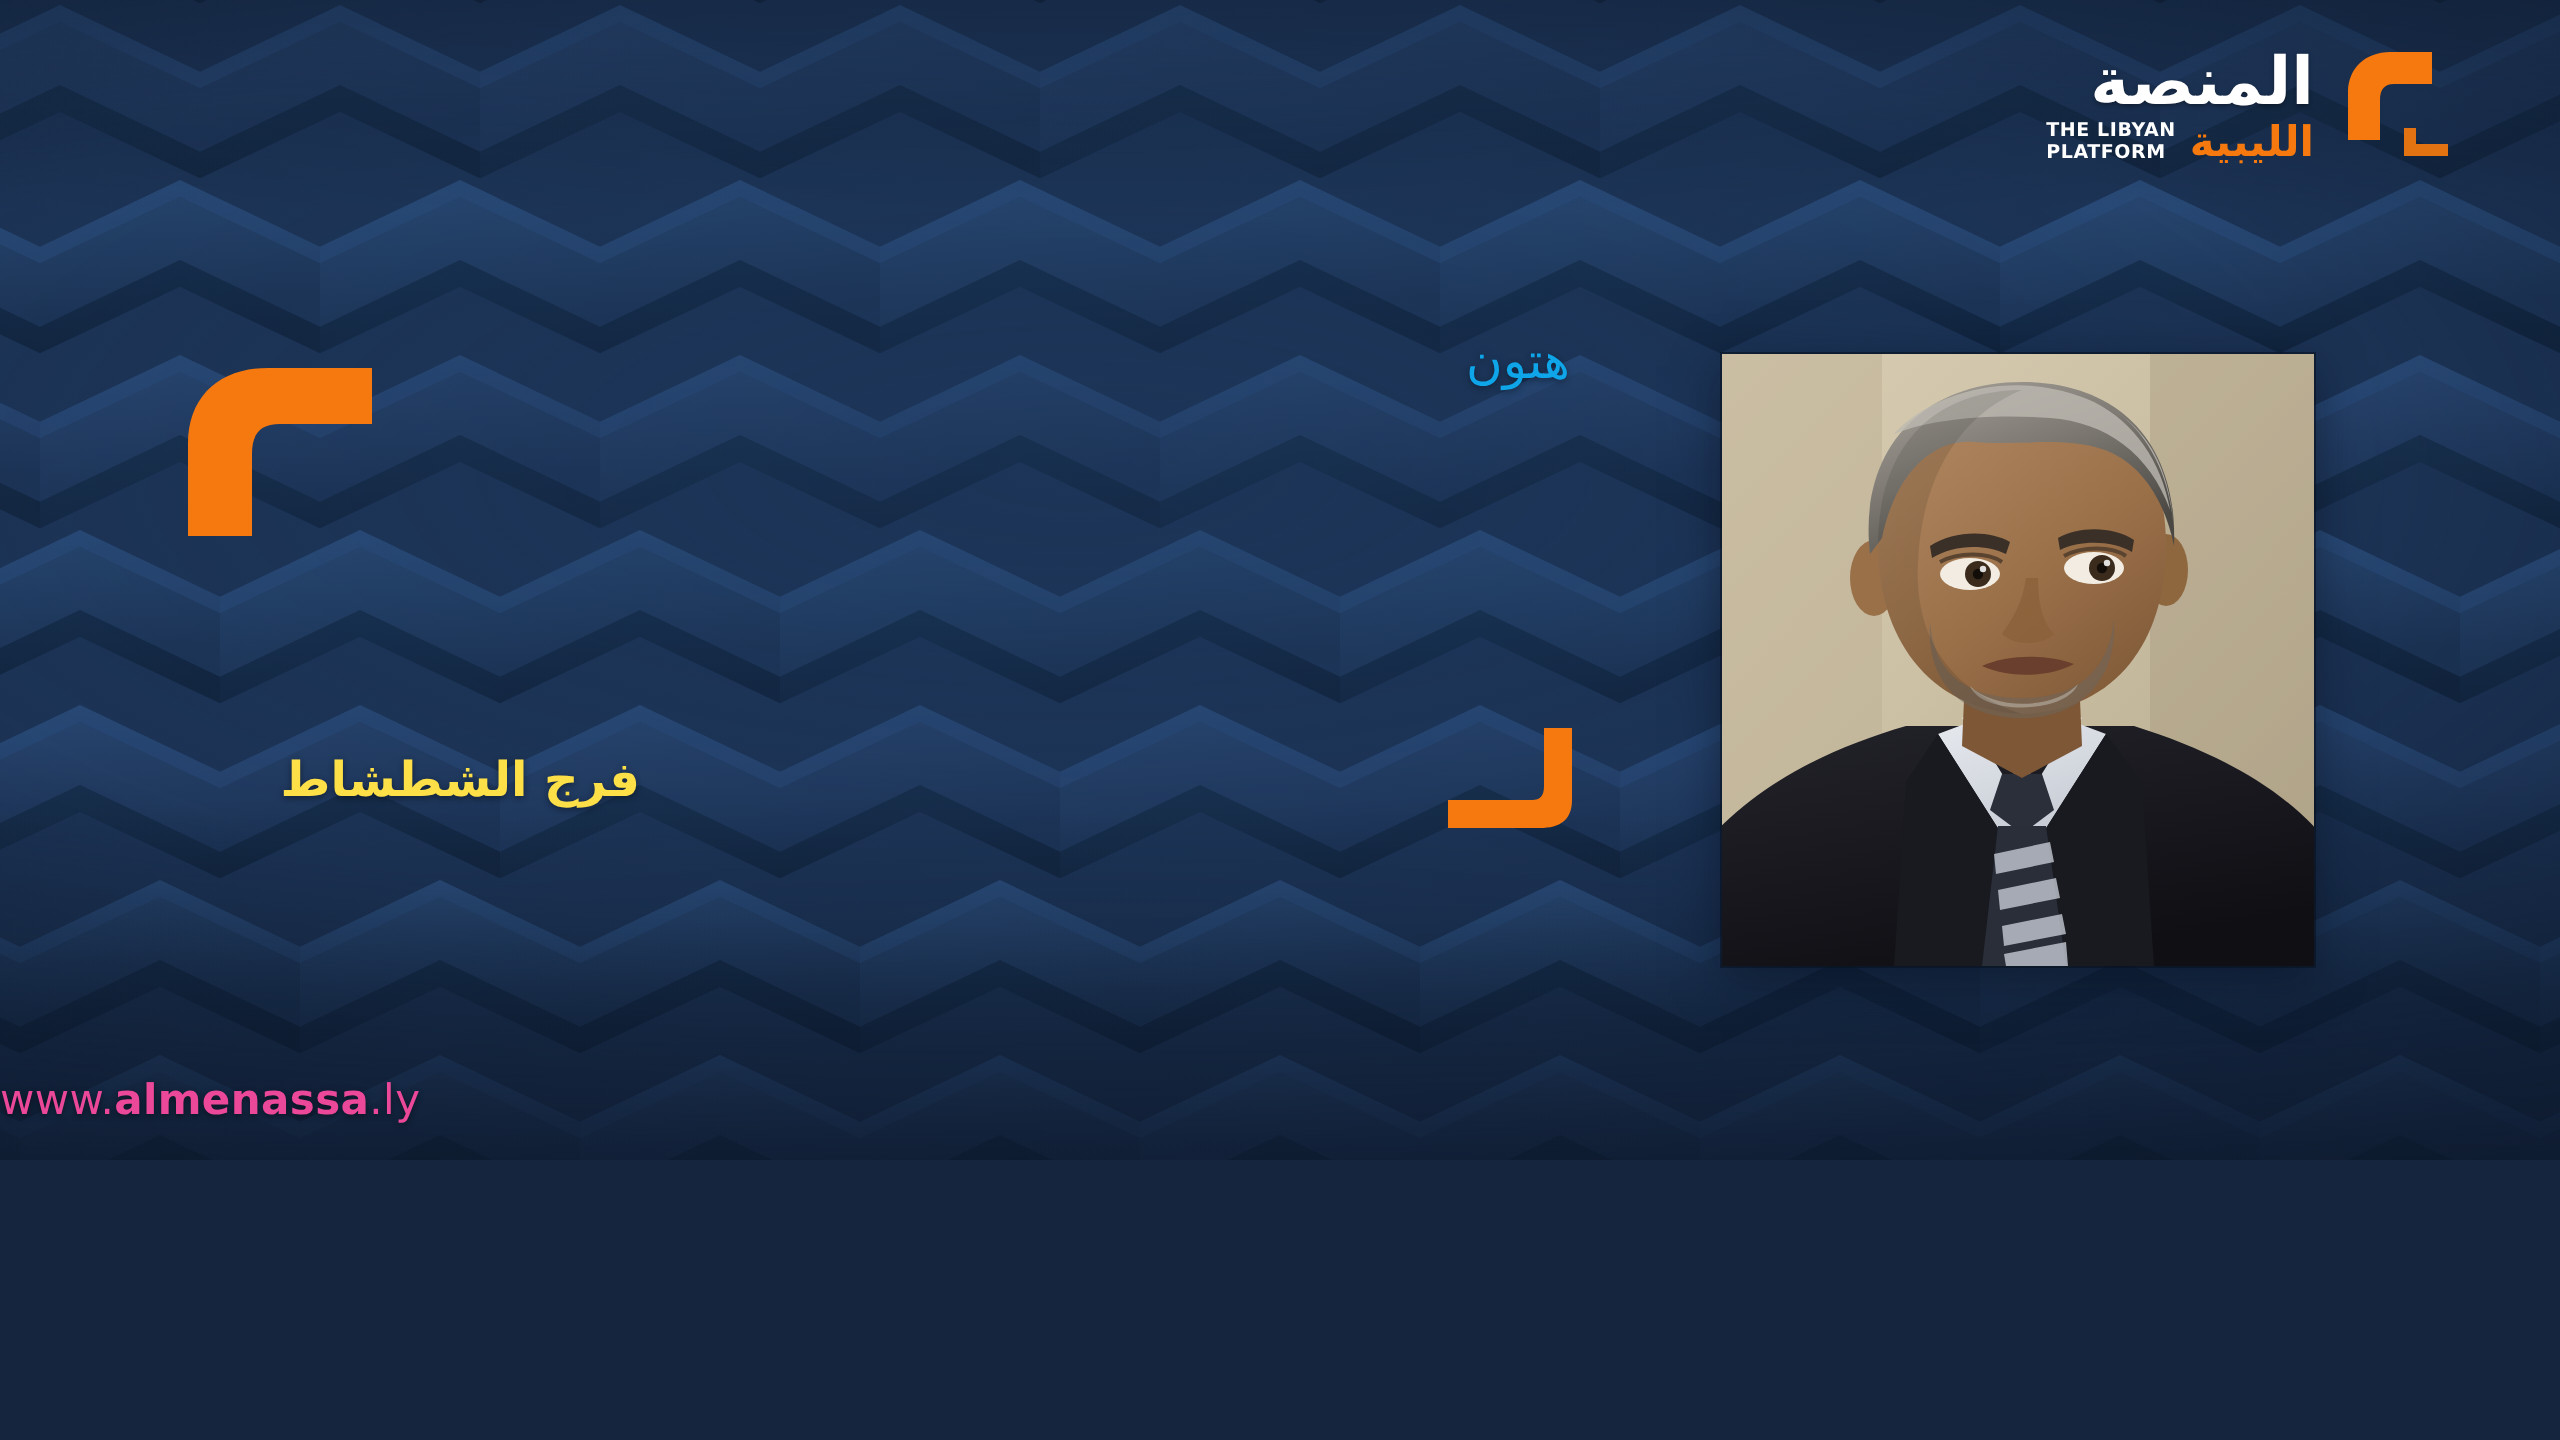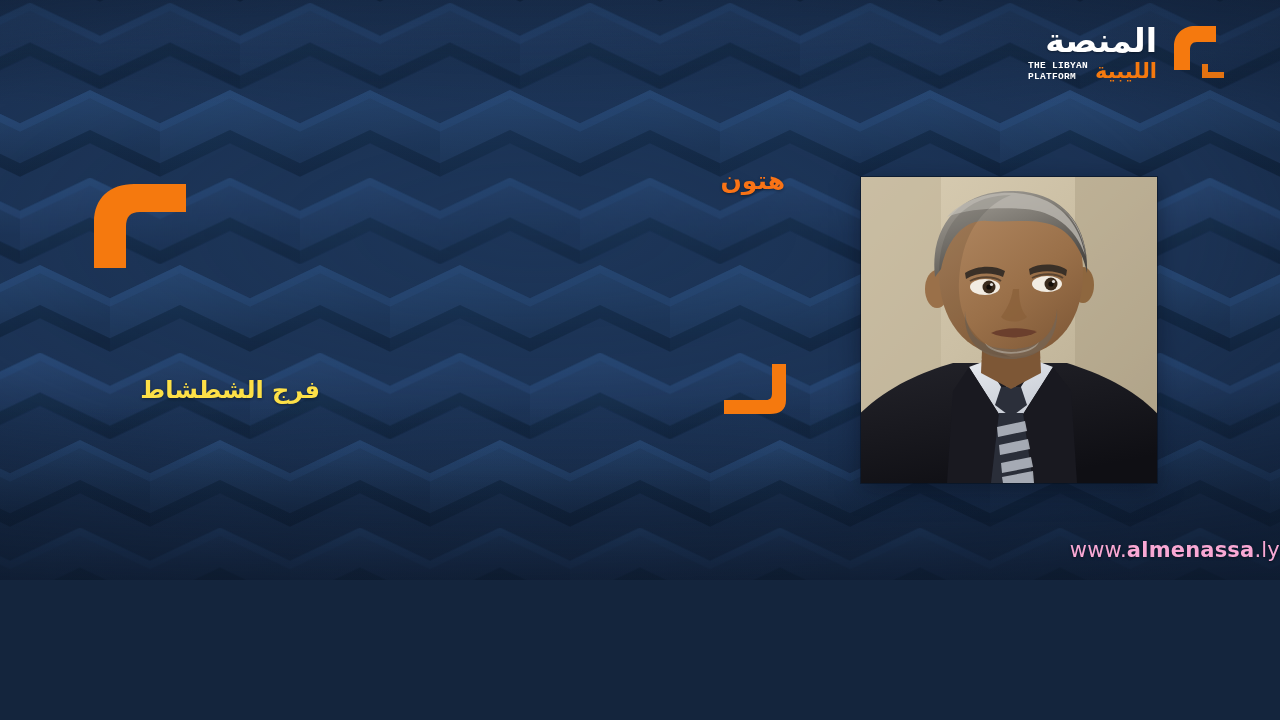--- a/index.html
+++ b/index.html
@@ -73,21 +73,20 @@
     direction: rtl;
     line-height: 1;
   }
   .logo-en {
     font-size: 9.5px;
     font-weight: 700;
     color: #ffffff;
     line-height: 1.15;
     letter-spacing: 0.3px;
     text-align: left;
-    font-family: Liberation Mono, monospace;
   }
   .logo-mark {
     position: relative;
     width: 66px;
     height: 66px;
     flex: none;
   }
   .logo-mark svg { display: block; }
 
   
@@ -106,22 +105,22 @@
     height: 56px;
   }
   .quote-open svg, .quote-close svg { display: block; }
 
   
   .kicker {
     position: absolute;
     right: 495px;
     top: 168px;
     font-size: 25px;
-    font-weight: 700;
-    color: #f97316;
+    font-weight: 400;
+    color: #0ea5e9;
     direction: rtl;
     text-align: right;
     line-height: 1;
     text-shadow: 0 1px 3px rgba(0,0,0,0.4);
   }
   .quote-text {
     position: absolute;
     left: 140px;
     top: 248px;
     width: 600px;
@@ -160,22 +159,22 @@
     background: #c9bda6;
   }
   .portrait svg { display:block; width:100%; height:100%; }
 
   
   .footer-url {
     position: absolute;
     left: 0;
     right: 0;
     bottom: 18px;
-    text-align: right;
-    color: #f9a8d4;
+    text-align: left;
+    color: #ec4899;
     font-size: 21px;
     font-weight: 400;
     letter-spacing: 0.2px;
     text-shadow: 0 1px 3px rgba(0,0,0,0.45);
   }
   .footer-url .strong { font-weight: 700; }
 </style>
 </head>
 <body>
 

